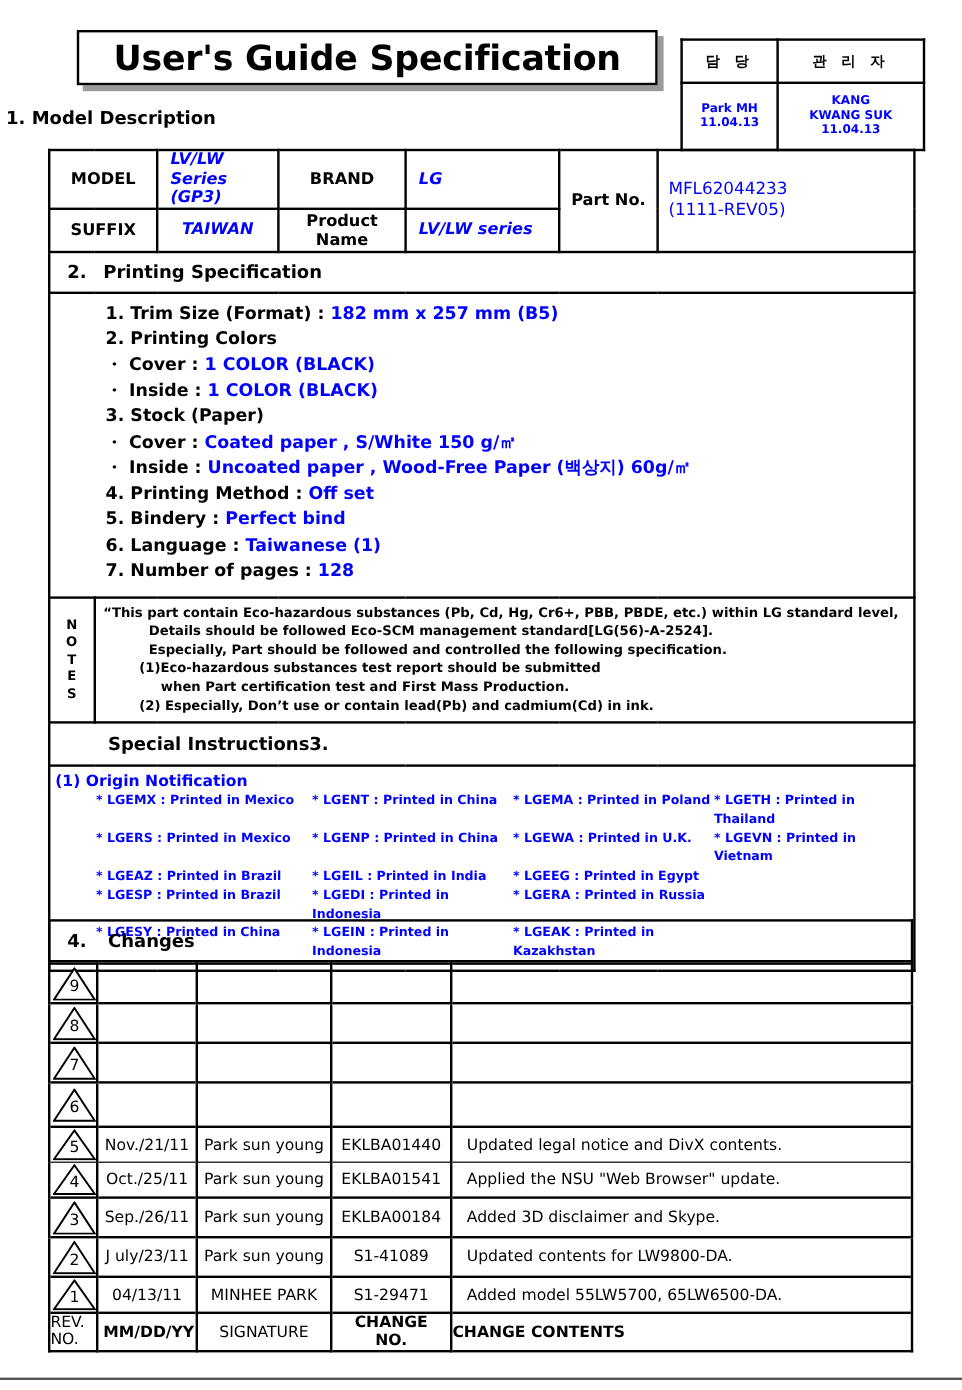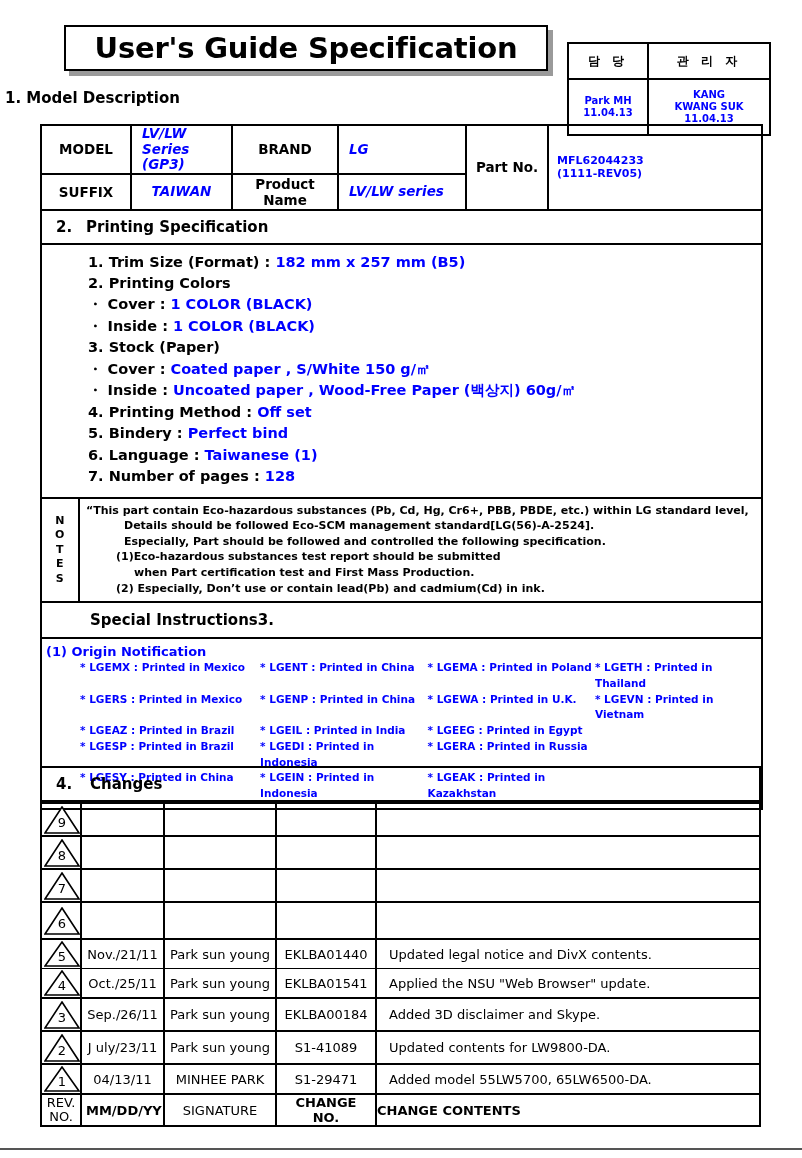--- a/index.html
+++ b/index.html
@@ -54,21 +54,21 @@
     font-size: 29px;
     font-weight: bold;
     letter-spacing: -0.2px;
     white-space: nowrap;
   }
 
   
   .approval {
     position: absolute;
     left: 567px;
-    top: 42px;
+    top: 32px;
     width: 194px;
     border-collapse: collapse;
     table-layout: fixed;
   }
   .approval td {
     border: 2px solid #000;
     text-align: center;
     vertical-align: middle;
     padding: 2px 1px;
   }
@@ -127,22 +127,22 @@
   .pad-l { padding-left: 10px !important; }
   .ctr { text-align: center; }
 
   .partno-lbl {
     text-align: center;
     font-size: 13.5px;
     font-weight: bold;
   }
   .partno-val {
     color: #0000ff;
-    font-weight: bold;
-    font-size: 11px;
+    font-weight: normal;
+    font-size: 14px;
     line-height: 1.2;
     padding-left: 8px !important;
   }
 
   
   .sec-head {
     font-size: 15px;
     font-weight: bold;
     padding: 7px 0 7px 14px !important;
   }
@@ -266,21 +266,21 @@
     left: 0; top: 50%;
     transform: translateY(-35%);
     width: 40px;
     text-align: center;
     font-size: 13px;
     font-family: "DejaVu Sans", sans-serif;
   }
 
   
   .foot-rev {
-    text-align: center;
+    text-align: left;
     font-size: 9.5px;
     line-height: 1.05;
     padding: 0 !important;
   }
   .foot-b { font-weight: bold; font-size: 14px; text-align: center; }
   .foot-n { font-weight: normal; font-size: 13.5px; text-align: center; }
   .foot-c { font-weight: bold; font-size: 14px; padding-left: 0 !important; }
 
   
   .bottom-rule {

